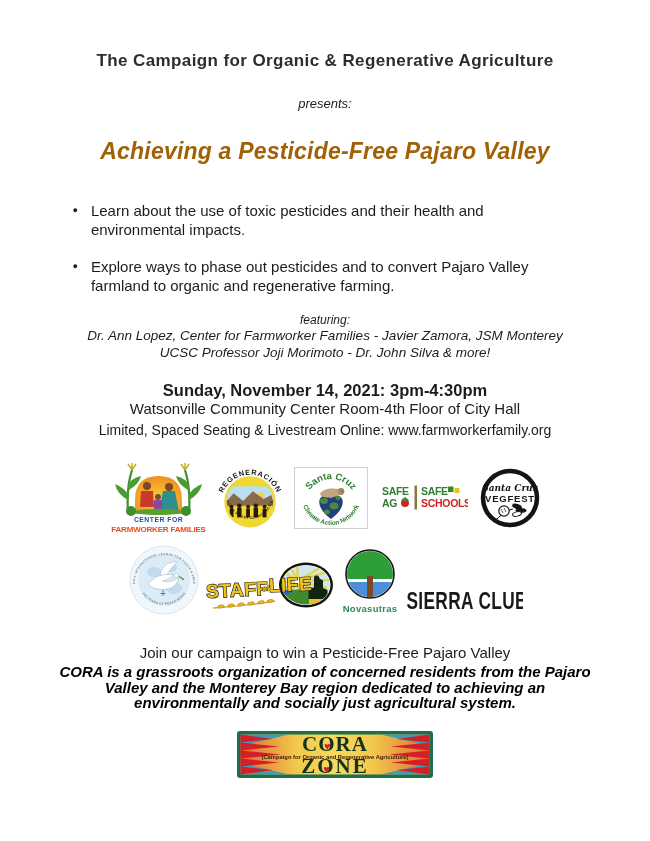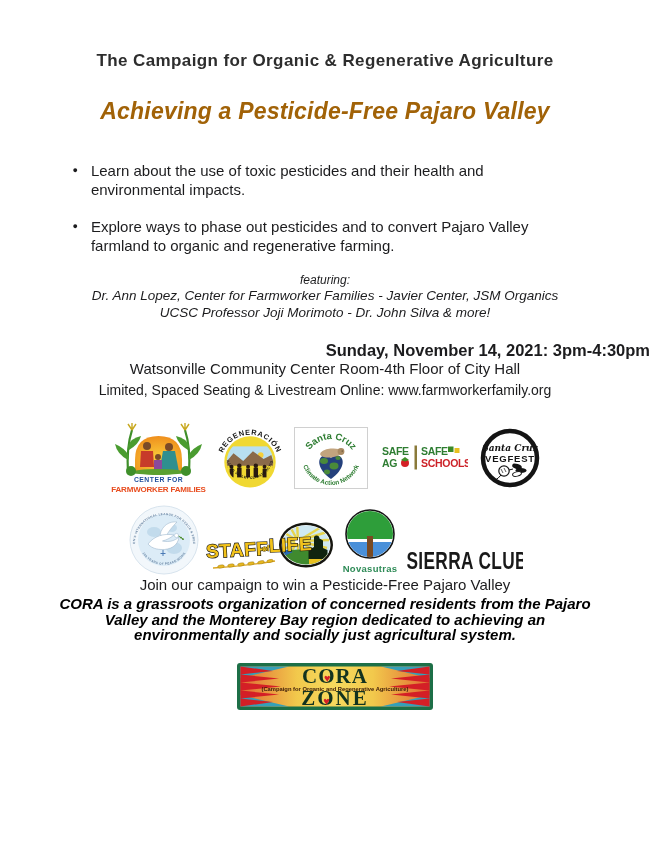--- a/index.html
+++ b/index.html
@@ -8,53 +8,54 @@
     font-family:"Liberation Sans",sans-serif;color:#1c1c1e;text-align:center;overflow:hidden;
   }
   .org-title{padding-top:51px;font-size:17px;font-weight:600;letter-spacing:.4px;color:#2d2d2d;}
   .presents{margin-top:25px;font-size:13px;font-style:italic;color:#222;}
   .main-title{margin-top:27px;font-size:23px;font-weight:bold;font-style:italic;letter-spacing:.2px;color:#a16207;}
   .bullets{width:505px;margin:36px auto 0;text-align:left;}
   .bullet{display:flex;gap:13px;font-size:15px;line-height:19px;margin-bottom:18px;color:#1c1c1e;}
   .bullet .dot{font-size:9px;line-height:19px;flex:0 0 auto;}
   .featuring{margin-top:16px;font-size:12px;font-style:italic;}
   .feat-line{font-size:13.5px;font-style:italic;line-height:17px;}
-  .datetime{margin-top:20px;font-size:16.5px;font-weight:bold;text-align:right;}
+  .datetime{margin-top:20px;font-size:16.5px;font-weight:bold;}
   .venue{font-size:15px;}
   .seating{margin-top:5px;font-size:14px;}
   .logo-row1{margin-top:22px;display:flex;justify-content:center;align-items:center;gap:12px;}
   .logo-row2{margin-top:8px;display:flex;justify-content:center;align-items:flex-end;gap:5px;}
-  .join-line{font-size:15px;}
+  .join-line{margin-top:28px;font-size:15px;}
   .cora-desc{width:548px;margin:3px auto 0;font-size:15px;font-weight:bold;font-style:italic;line-height:15.5px;color:#000000;}
   .cora-logo-wrap{margin-top:20px;padding-left:20px;}
   svg{display:block;}
   .logo-row1 svg,.logo-row2 svg{flex:0 0 auto;}
   .serif{font-family:"Liberation Serif",serif;}
 </style>
 </head>
 <body>
 
 <div class="flyer">
 
   <div class="org-title">The Campaign for Organic &amp; Regenerative Agriculture</div>
+  <div class="presents">presents:</div>
   <div class="main-title">Achieving a Pesticide-Free Pajaro Valley</div>
 
   <div class="bullets">
     <div class="bullet">
       <span class="dot">●</span>
       <span>Learn about the use of toxic pesticides and their health and environmental impacts.</span>
     </div>
     <div class="bullet">
       <span class="dot">●</span>
       <span>Explore ways to phase out pesticides and to convert Pajaro Valley farmland to organic and regenerative farming.</span>
     </div>
   </div>
 
   <div class="featuring">featuring:</div>
-  <div class="feat-line">Dr. Ann Lopez, Center for Farmworker Families - Javier Center, JSM Organics</div>
+  <div class="feat-line">Dr. Ann Lopez, Center for Farmworker Families - Javier Zamora, JSM Monterey</div>
   <div class="feat-line">UCSC Professor Joji Morimoto - Dr. John Silva &amp; more!</div>
 
   <div class="datetime">Sunday, November 14, 2021: 3pm-4:30pm</div>
   <div class="venue">Watsonville Community Center Room-4th Floor of City Hall</div>
   <div class="seating">Limited, Spaced Seating &amp; Livestream Online: www.farmworkerfamily.org</div>
 
   <div class="logo-row1">
 
     <svg width="95" height="76" viewBox="0 0 95 76">
       <defs>

